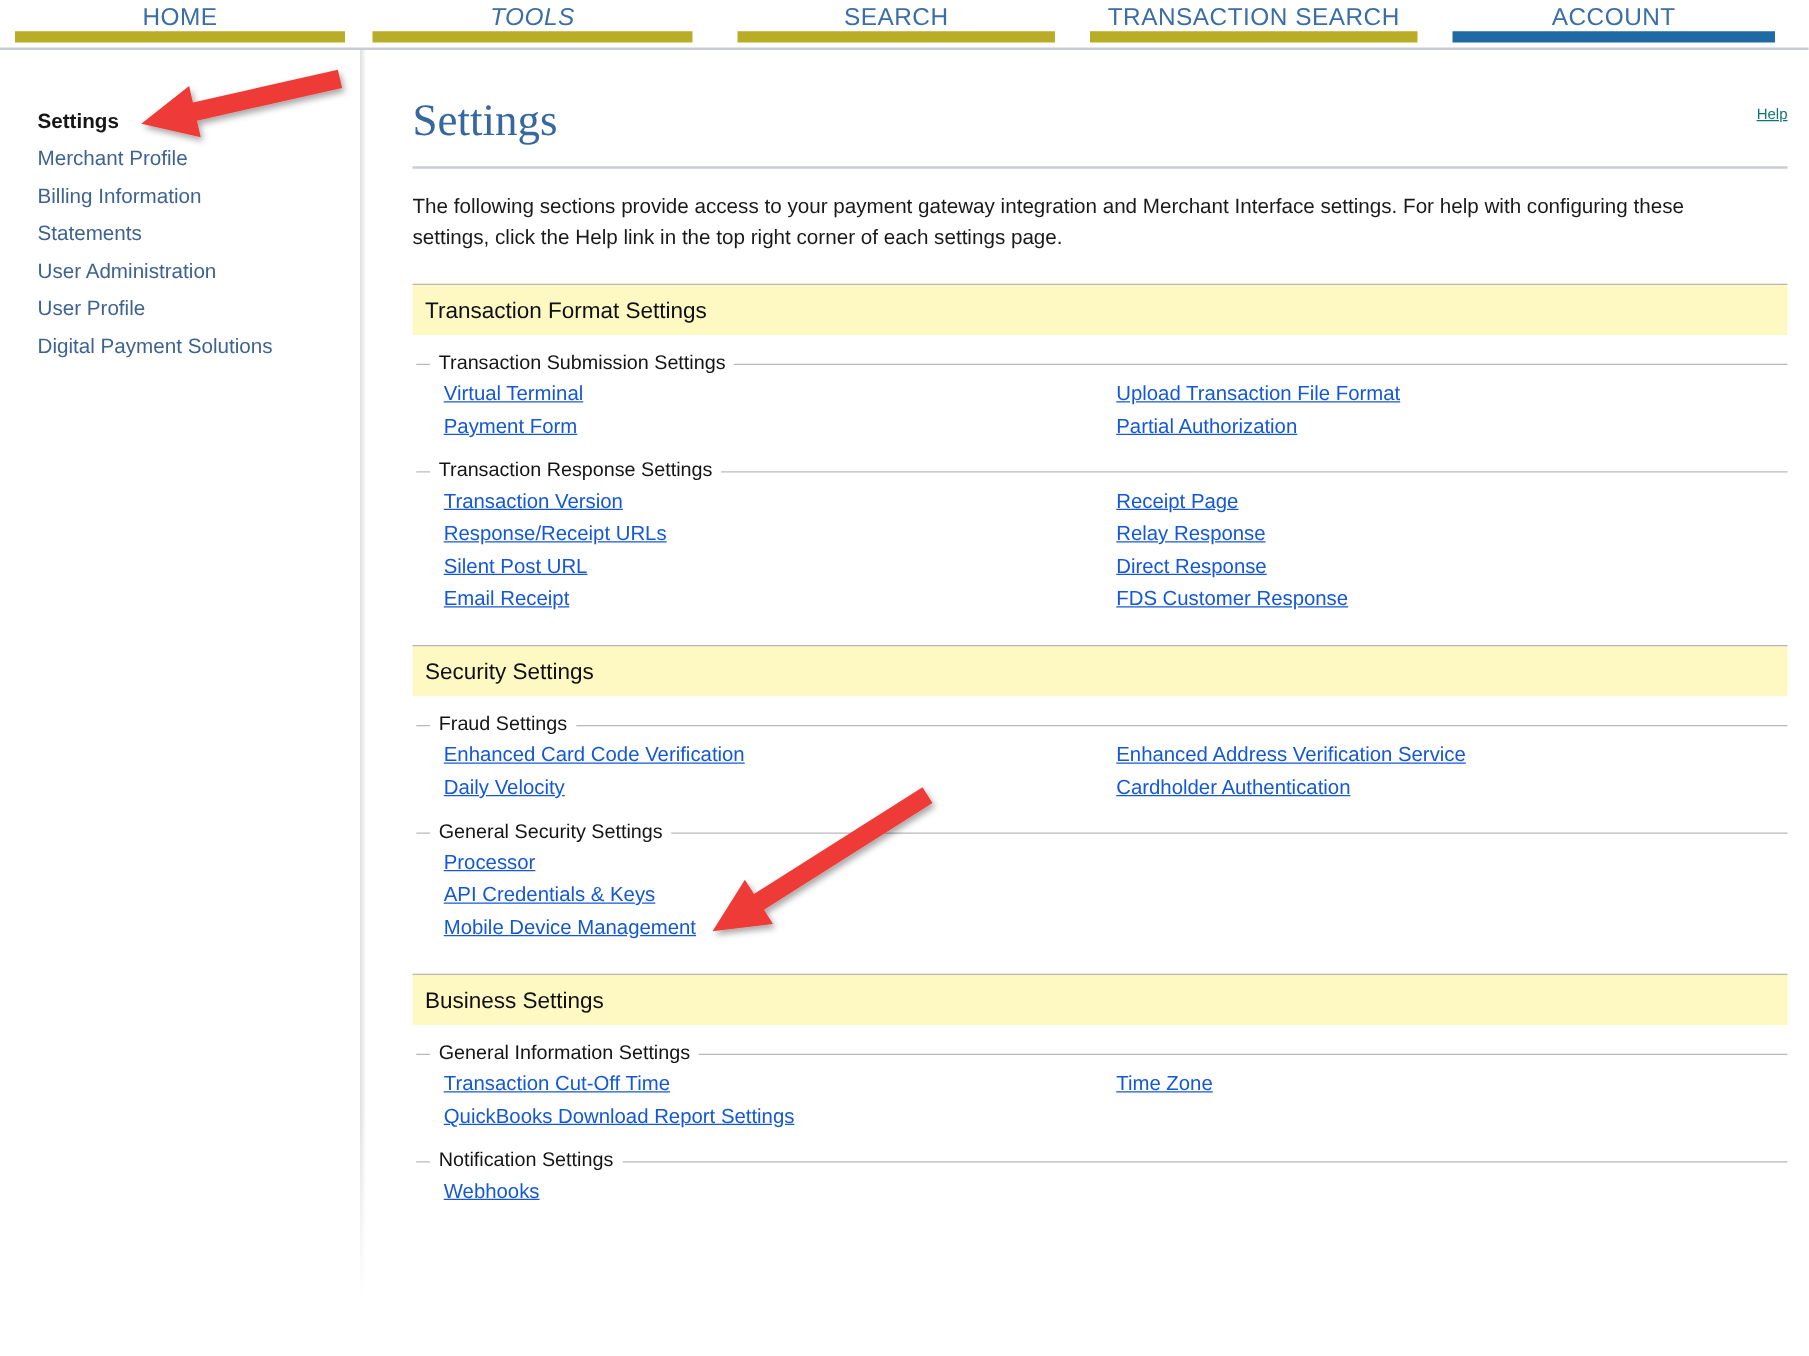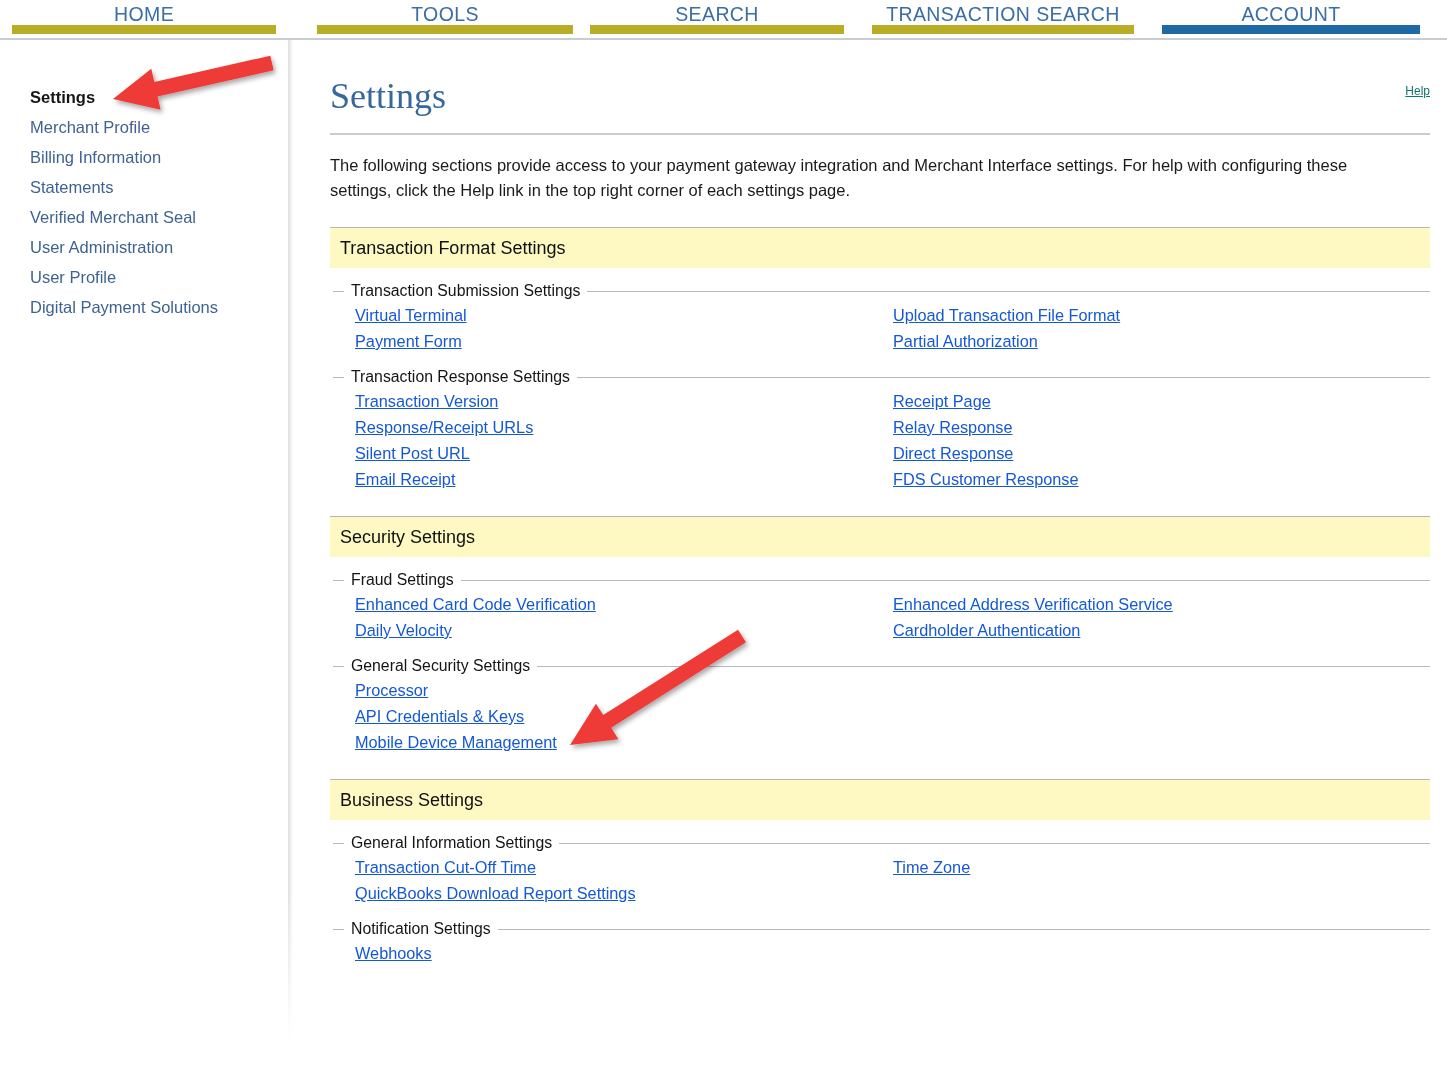--- a/index.html
+++ b/index.html
@@ -217,21 +217,21 @@
   }
 </style>
 </head>
 <body>
 
 <div id="topnav">
     <div class="nav-tab" style="left: 12px; width: 264px;">
       <span class="nav-label">HOME</span>
       <span class="nav-bar"></span>
     </div>
-    <div class="nav-tab" style="left: 317px; width: 256px;">
+    <div class="nav-tab" style="left: 298px; width: 256px; font-style: italic;">
       <span class="nav-label">TOOLS</span>
       <span class="nav-bar"></span>
     </div>
     <div class="nav-tab" style="left: 590px; width: 254px;">
       <span class="nav-label">SEARCH</span>
       <span class="nav-bar"></span>
     </div>
     <div class="nav-tab" style="left: 872px; width: 262px;">
       <span class="nav-label">TRANSACTION SEARCH</span>
       <span class="nav-bar"></span>
@@ -244,21 +244,20 @@
 
 <div id="page">
   <div id="left-rule"></div>
 
   <div id="sidebar">
     <div id="sidebar-inner">
         <a class="side-item current">Settings</a>
         <a class="side-item">Merchant Profile</a>
         <a class="side-item">Billing Information</a>
         <a class="side-item">Statements</a>
-        <a class="side-item">Verified Merchant Seal</a>
         <a class="side-item">User Administration</a>
         <a class="side-item">User Profile</a>
         <a class="side-item">Digital Payment Solutions</a>
       </div>
   </div>
   <div id="sidebar-divider"></div>
 
   <div id="content">
     <div id="content-inner">
 

